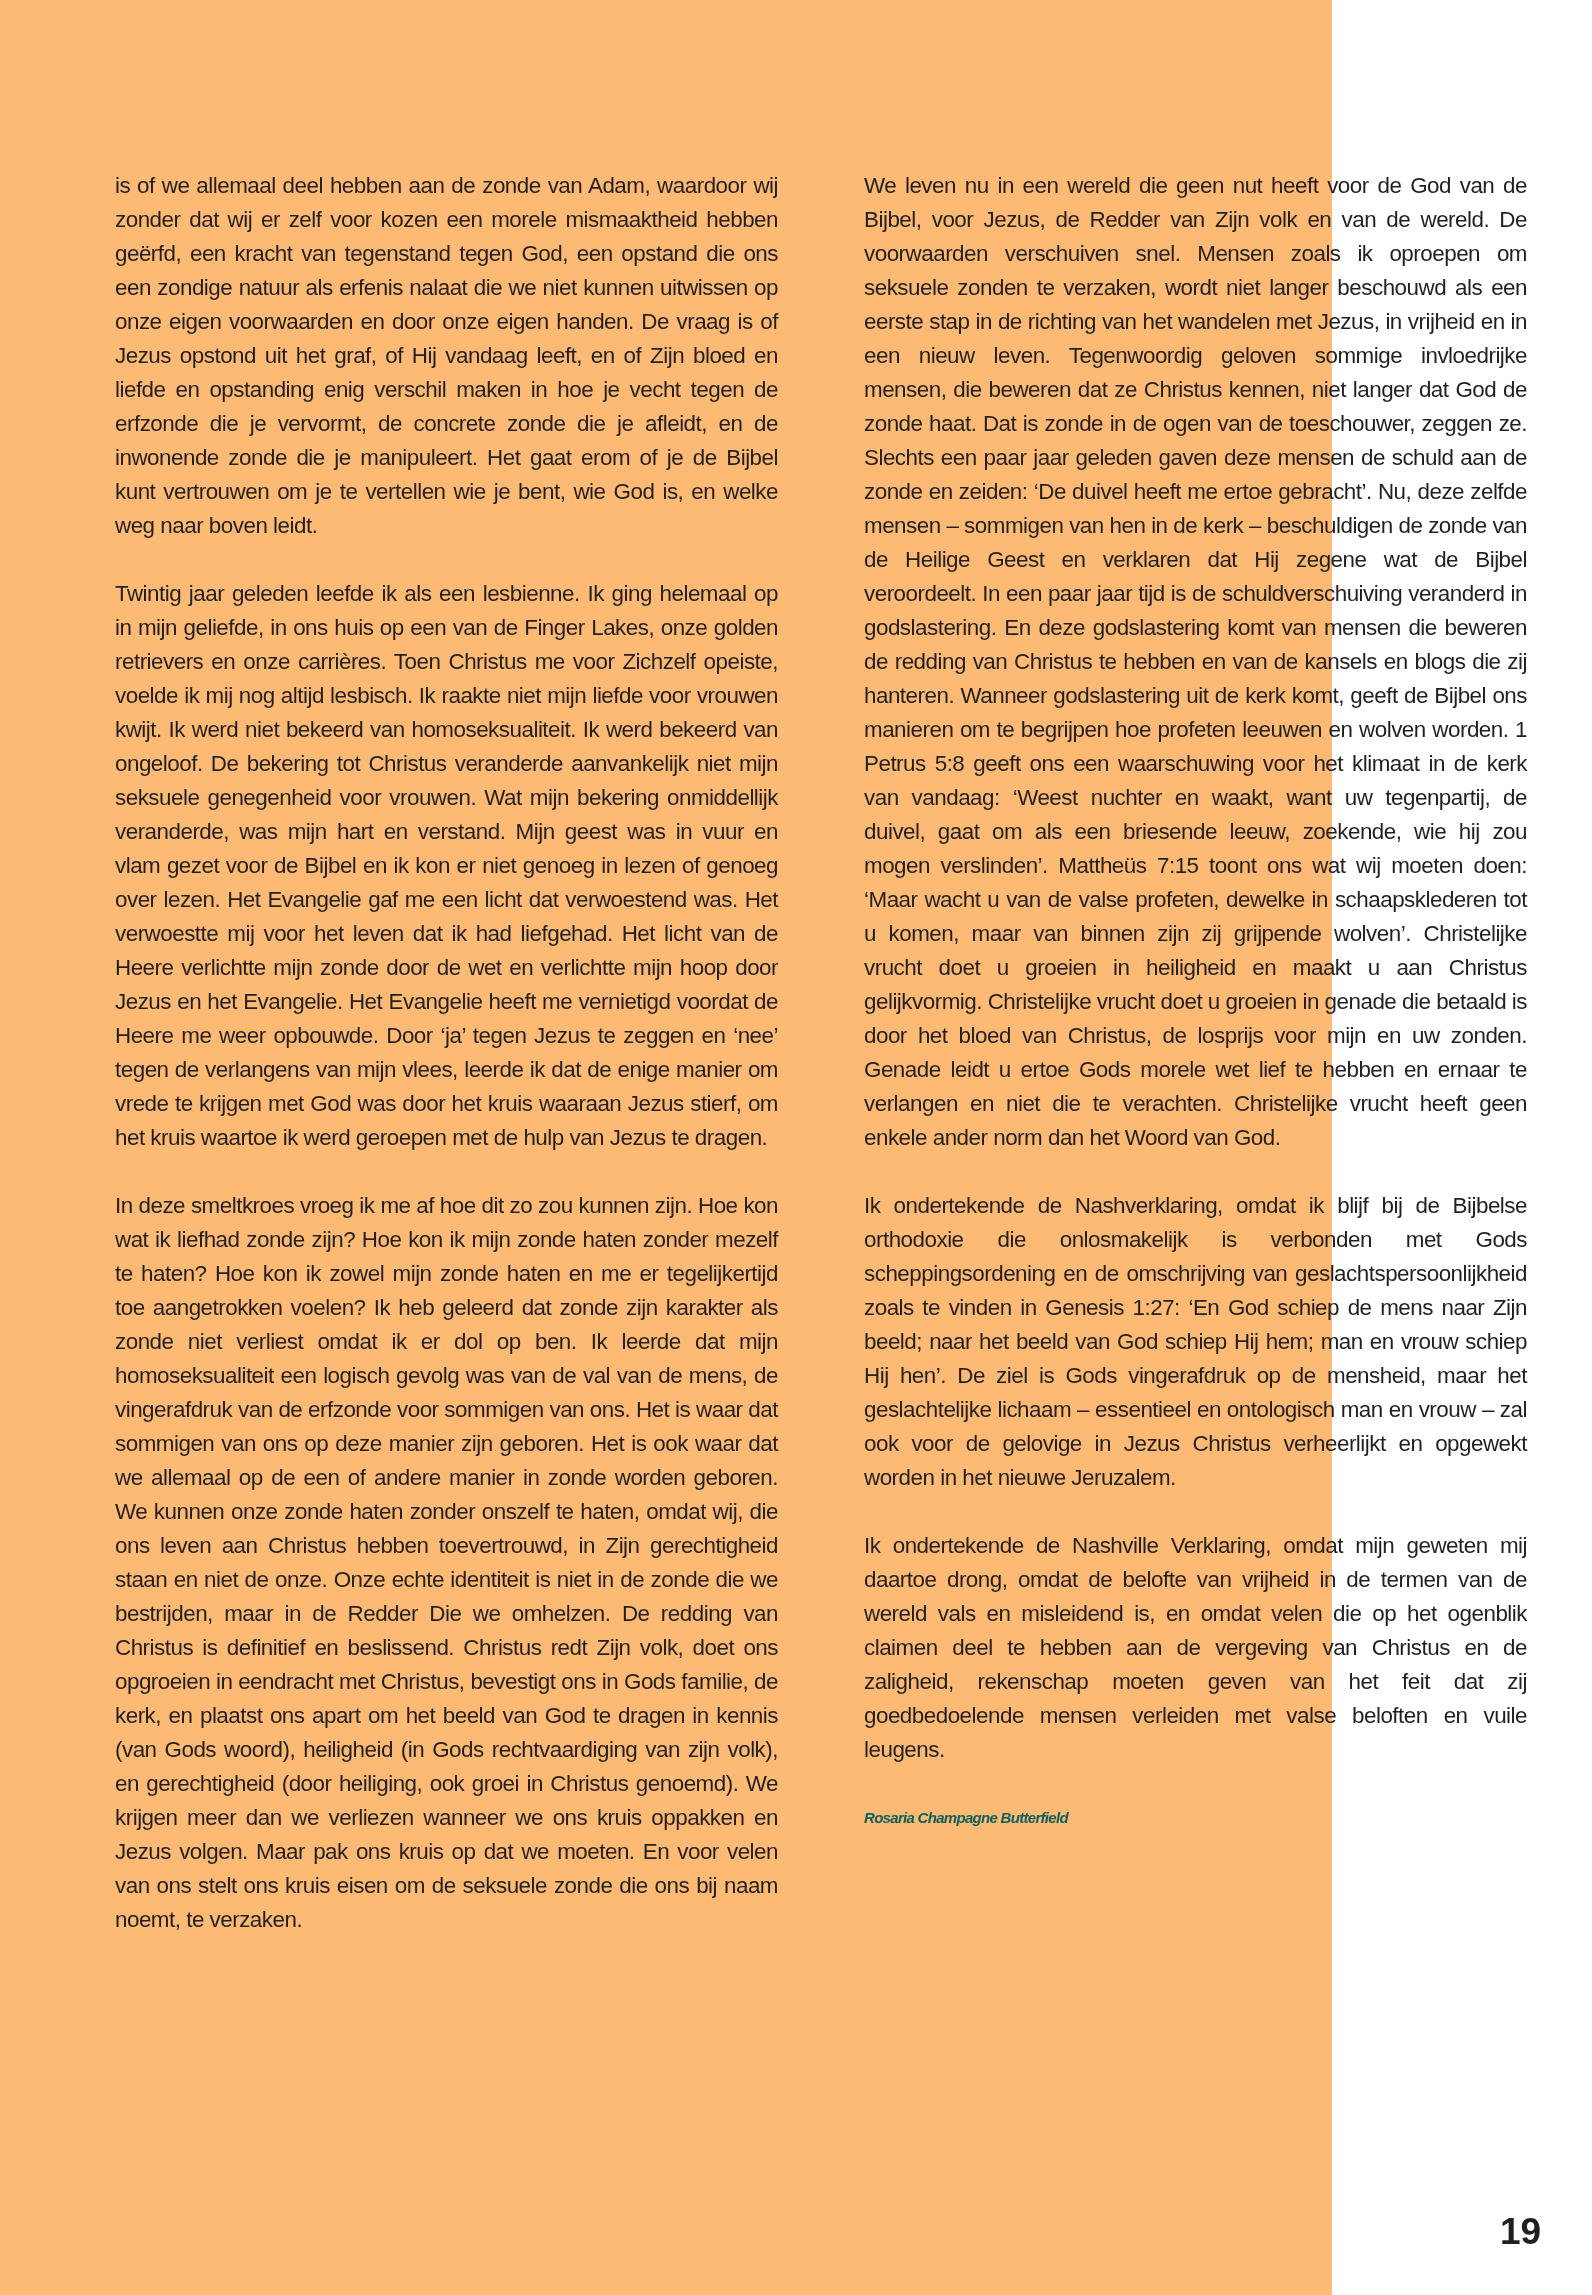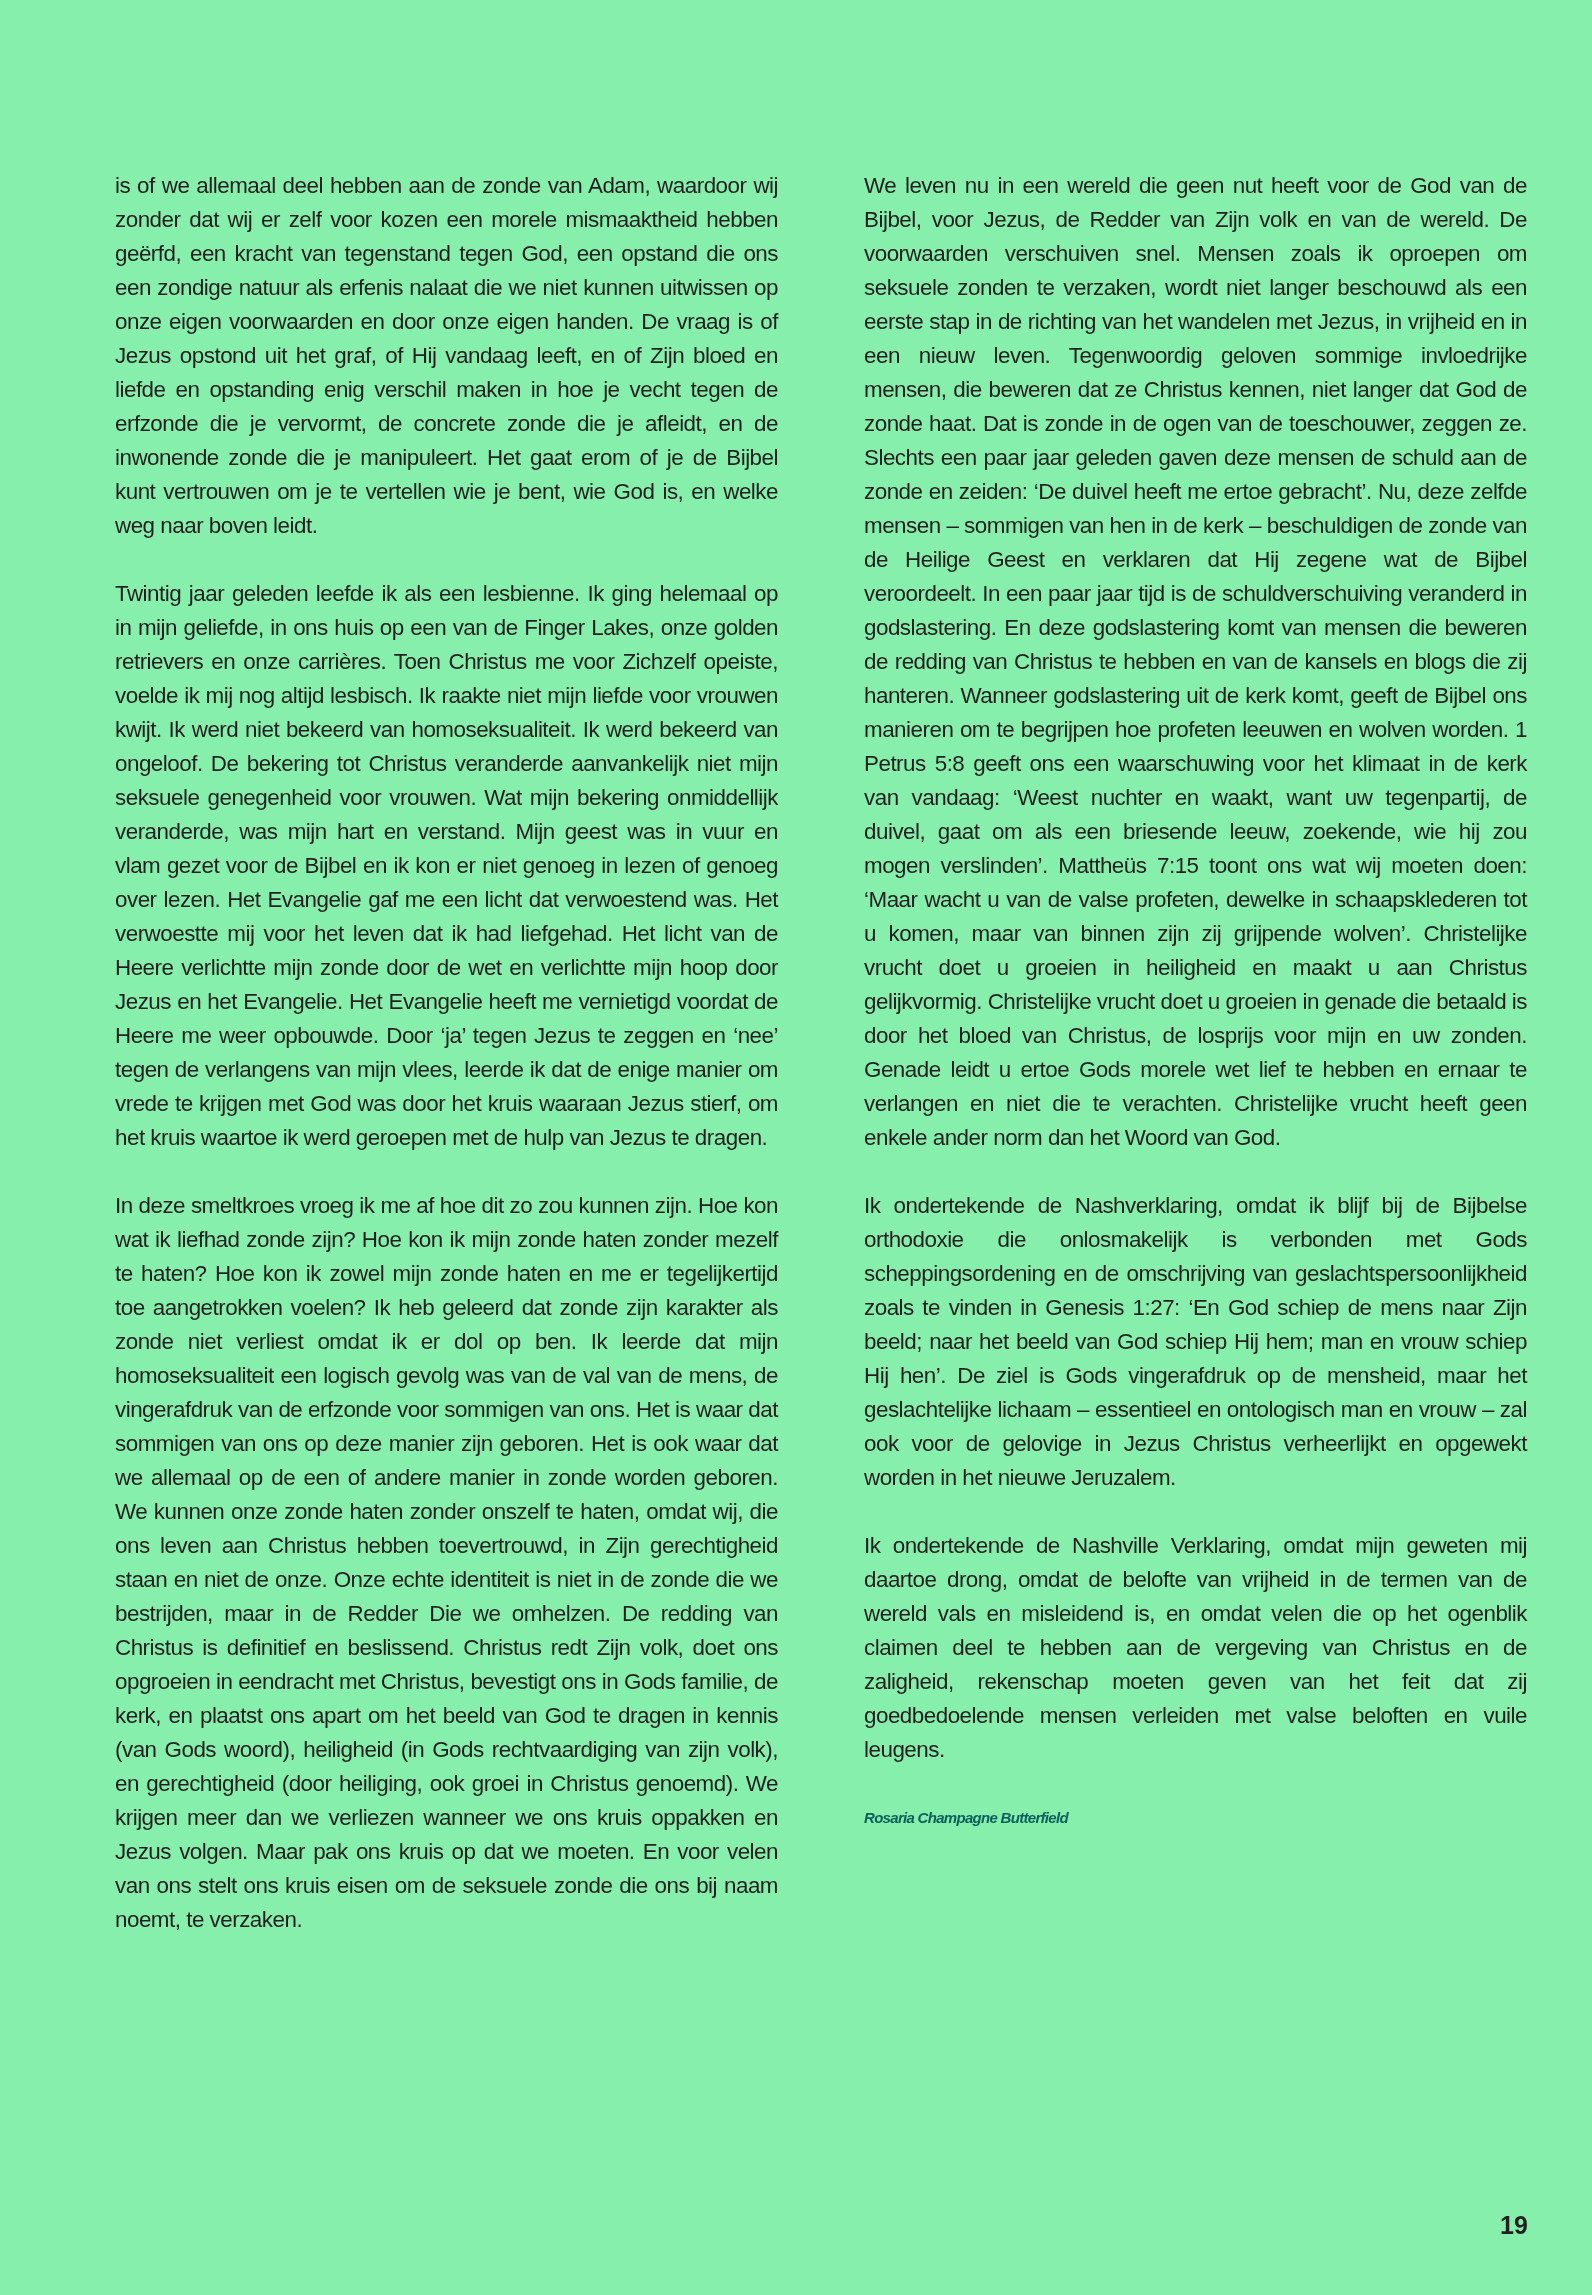--- a/index.html
+++ b/index.html
@@ -1,34 +1,34 @@
 <!DOCTYPE html>
 <html style="font-size:14px"><head>
 <meta charset="utf-8">
 <style>
   html, body { margin: 0; padding: 0; background: #ffffff; }
   body { width: 1592px; height: 2295px; position: relative; overflow: hidden; }
-  .page { position: absolute; left: 0; top: 0; width: 1592px; height: 2295px; background: #86efac; }
+  .page { position: absolute; left: 0; top: 0; width: 1332px; height: 2295px; background: #fdba74; }
   .col {
     position: absolute; top: 169px; width: 663px;
     font-family: "Liberation Sans Narrow", "Liberation Sans", sans-serif;
     font-size: 22.4px; line-height: 34px; color: #231f20;
     text-align: justify; hyphens: manual; letter-spacing: -0.5px;
     font-stretch: condensed;
   }
   .col-left { left: 115px; }
   .col-right { left: 864px; }
   .col p { margin: 0 0 34px 0; transform-origin: left top; }
   .sig {
     font-family: "Liberation Sans", sans-serif; font-style: italic; font-weight: bold;
     color: #0e5f5c; font-size: 15px; letter-spacing: -0.7px; margin-top: 0;
   }
   .page-number {
     position: absolute; left: 1500px; top: 2211px;
-    font-family: "Liberation Sans", sans-serif; font-weight: bold; font-size: 25px; color: #231f20;
+    font-family: "Liberation Sans", sans-serif; font-weight: bold; font-size: 37px; color: #231f20;
   }
 </style>
 </head>
 <body>
 
 <div class="page">
 
   <div class="col col-left">
     <p>is of we allemaal deel hebben aan de zonde van Adam, waardoor wij zonder dat wij er zelf voor kozen een morele mismaaktheid hebben geërfd, een kracht van tegenstand tegen God, een opstand die ons een zondige natuur als erfenis nalaat die we niet kunnen uitwissen op onze eigen voorwaarden en door onze eigen handen. De vraag is of Jezus opstond uit het graf, of Hij vandaag leeft, en of Zijn bloed en liefde en opstanding enig verschil maken in hoe je vecht tegen de erfzonde die je vervormt, de concrete zonde die je afleidt, en de inwonende zonde die je manipuleert. Het gaat erom of je de Bijbel kunt vertrouwen om je te vertellen wie je bent, wie God is, en welke weg naar boven leidt.</p>
     <p>Twintig jaar geleden leefde ik als een lesbienne. Ik ging helemaal op in mijn geliefde, in ons huis op een van de Finger Lakes, onze golden retrievers en onze carrières. Toen Christus me voor Zichzelf opeiste, voelde ik mij nog altijd lesbisch. Ik raakte niet mijn liefde voor vrouwen kwijt. Ik werd niet bekeerd van homoseksualiteit. Ik werd bekeerd van ongeloof. De bekering tot Christus veranderde aanvankelijk niet mijn seksuele genegenheid voor vrouwen. Wat mijn bekering onmiddellijk veranderde, was mijn hart en verstand. Mijn geest was in vuur en vlam gezet voor de Bijbel en ik kon er niet genoeg in lezen of genoeg over lezen. Het Evangelie gaf me een licht dat verwoestend was. Het verwoestte mij voor het leven dat ik had liefgehad. Het licht van de Heere verlichtte mijn zonde door de wet en verlichtte mijn hoop door Jezus en het Evangelie. Het Evangelie heeft me vernietigd voordat de Heere me weer opbouwde. Door ‘ja’ tegen Jezus te zeggen en ‘nee’ tegen de verlangens van mijn vlees, leerde ik dat de enige manier om vrede te krijgen met God was door het kruis waaraan Jezus stierf, om het kruis waartoe ik werd geroepen met de hulp van Jezus te dragen.</p>

